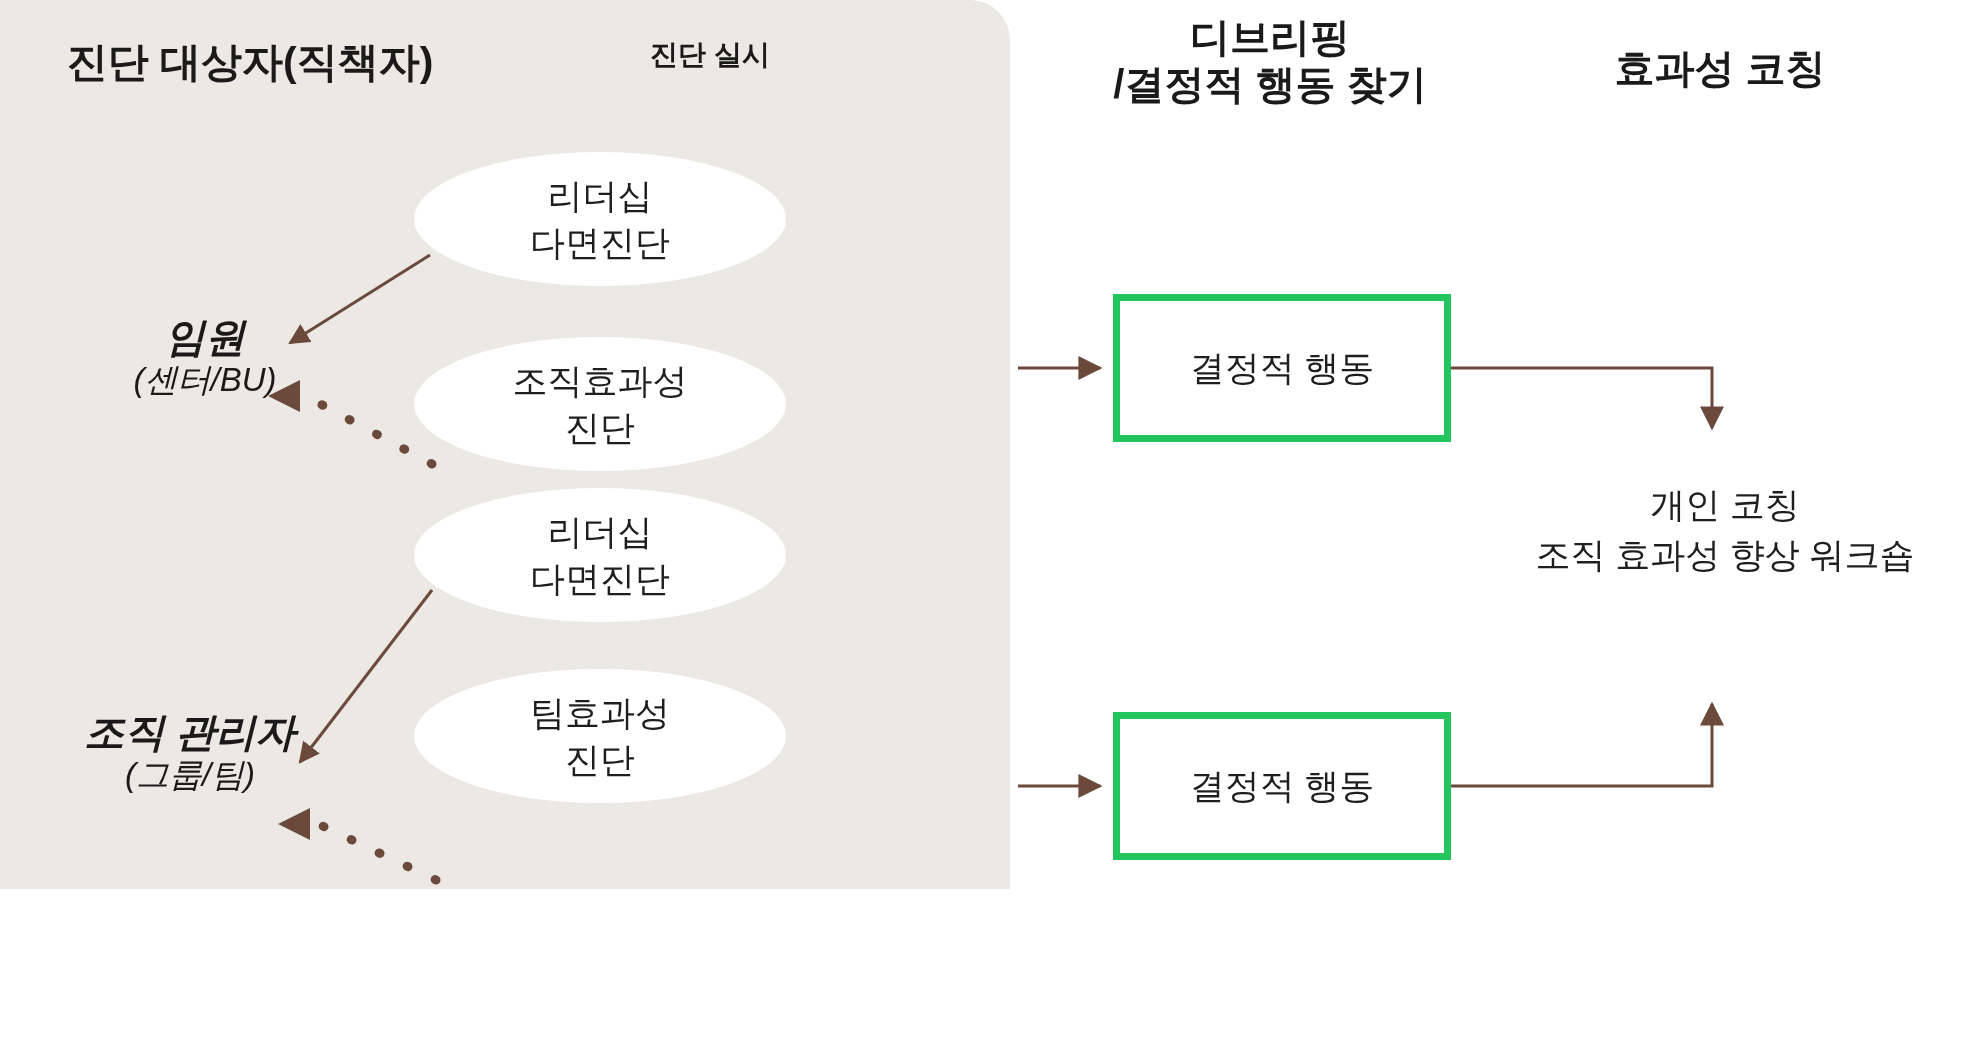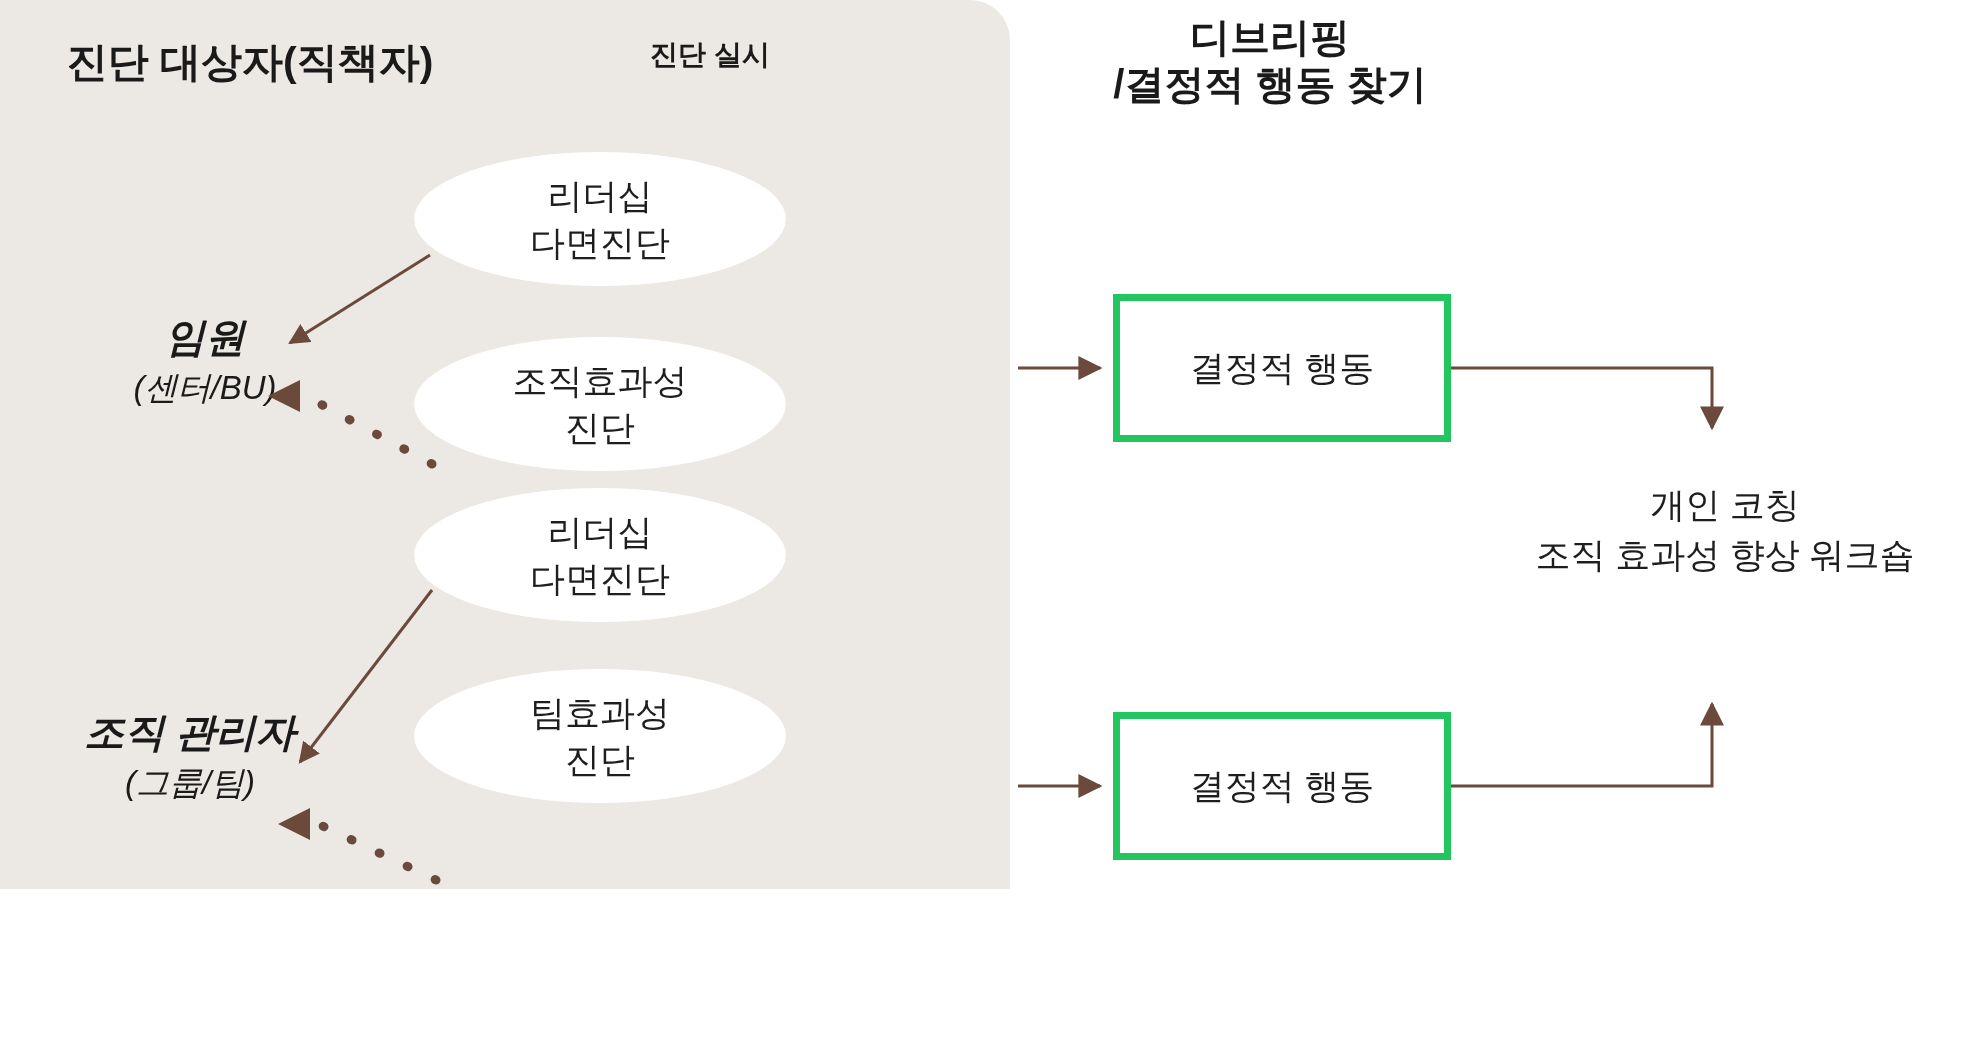--- a/index.html
+++ b/index.html
@@ -54,21 +54,21 @@
     font-size: 40px;
     font-weight: bold;
     line-height: 1.12;
     display: block;
   }
   .group-label .g-sub {
     font-size: 33px;
     font-weight: normal;
     line-height: 1.2;
     display: block;
-    margin-top: 8px;
+    margin-top: 0;
   }
   #group-exec    { left: 35px; top: 315px; }
   #group-manager { left: 20px; top: 710px; }
 
   
   .ellipse {
     position: absolute;
     background: #ffffff;
     border-radius: 50%;
     display: flex;
@@ -128,20 +128,21 @@
 <body>
 
 <div id="stage">
 
   <div id="left-panel"></div>
 
   <div class="col-header" id="hdr-target">진단 대상자(직책자)</div>
   <div class="col-header" id="hdr-exec">진단 실시</div>
   <div class="col-header" id="hdr-debrief">디브리핑
 /결정적 행동 찾기</div>
+  <div class="col-header" id="hdr-coaching">효과성 코칭</div>
 
   <div class="group-label" id="group-exec">
     <span class="g-title">임원</span>
     <span class="g-sub">(센터/BU)</span>
   </div>
   <div class="group-label" id="group-manager">
     <span class="g-title">조직 관리자</span>
     <span class="g-sub">(그룹/팀)</span>
   </div>
 

